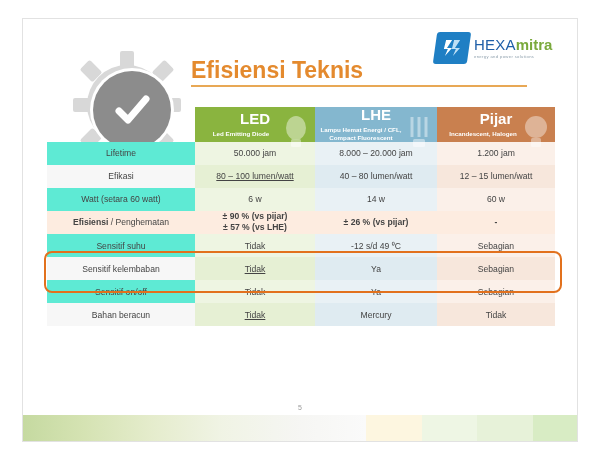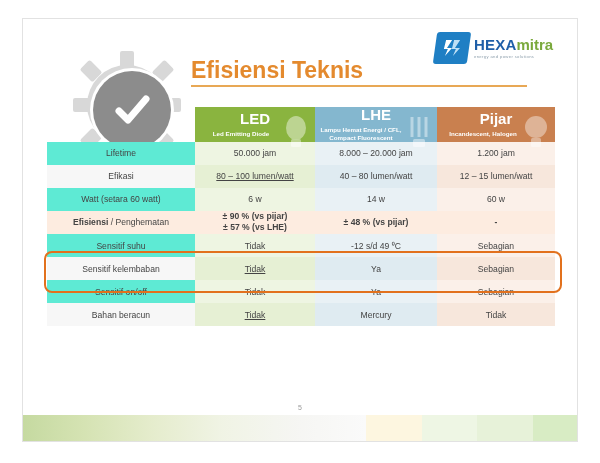--- a/index.html
+++ b/index.html
@@ -36,21 +36,21 @@
     position:absolute;right:14px;top:10px;width:128px;height:38px;
     display:flex;align-items:center;
   }
   .logo-mark{
     width:34px;height:32px;background:#1f7fc4;border-radius:3px;
     display:flex;align-items:center;justify-content:center;
     transform:skewX(-8deg);
   }
   .logo-mark svg{display:block;}
   .logo-text{margin-left:5px;line-height:1;}
-  .logo-hexa{font-size:15px;font-weight:bold;color:#1f5fa8;letter-spacing:.2px;}
+  .logo-hexa{font-size:15px;font-weight:normal;color:#1f5fa8;letter-spacing:.2px;}
   .logo-mitra{font-size:15px;font-weight:bold;color:#7aa93c;}
   .logo-tag{font-size:4.2px;color:#8fa0ad;letter-spacing:.35px;margin-top:2px;}
 
   
   .title{
     position:absolute;left:168px;top:38px;
     font-size:23px;color:#e48a2e;font-weight:bold;
   }
   .title-rule{
     position:absolute;left:168px;top:66px;width:336px;height:2px;background:#e8a855;
@@ -220,21 +220,21 @@
         <td class="r-pijar">60 w</td>
       </tr>
       <tr class="hl">
         <td class="lbl">
           <b>Efisiensi</b><span> / Penghematan</span>
         </td>
         <td class="two-line">
           <div>± 90 % (vs pijar)</div>
           <div>± 57 % (vs LHE)</div>
         </td>
-        <td>± 48 % (vs pijar)</td>
+        <td>± 26 % (vs pijar)</td>
         <td>-</td>
       </tr>
       <tr>
         <td class="lbl r-lbl">Sensitif suhu</td>
         <td class="r-led">Tidak</td>
         <td class="r-lhe">-12 s/d 49 ⁰C</td>
         <td class="r-pijar">Sebagian</td>
       </tr>
       <tr class="alt">
         <td class="lbl r-lbl">Sensitif kelembaban</td>

